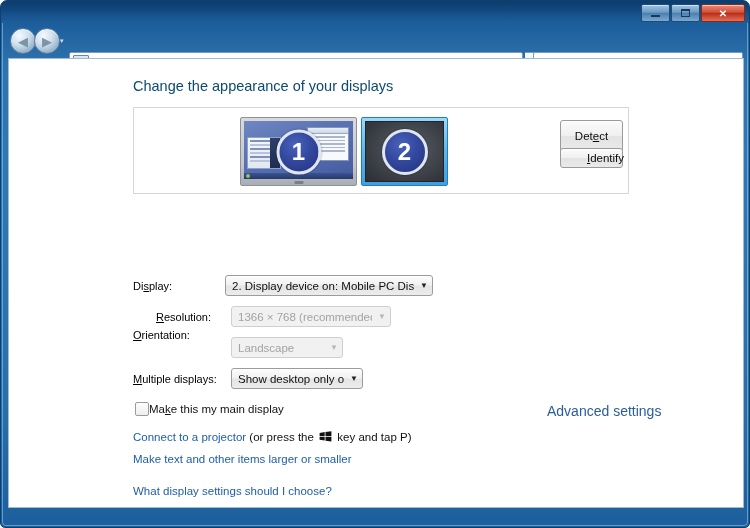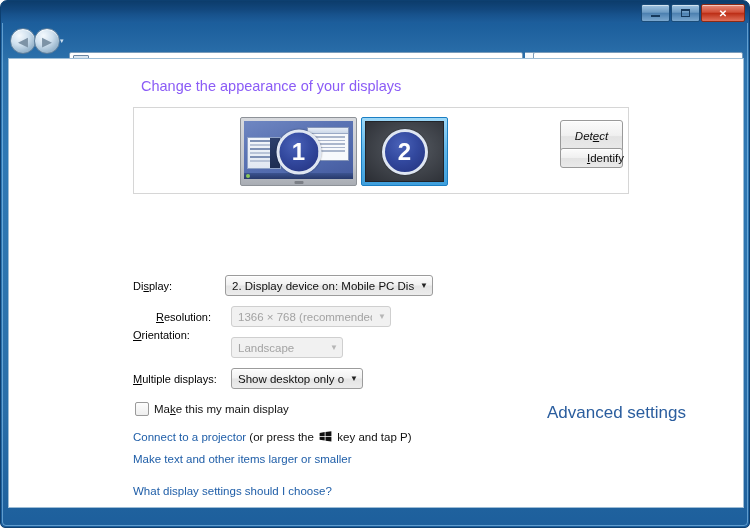--- a/index.html
+++ b/index.html
@@ -175,23 +175,23 @@
     left: 7px; top: 57px;
     width: 736px; height: 450px;
     background: #ffffff;
     border: 1px solid #9dbdd6;
     box-sizing: border-box;
     overflow: hidden;
   }
 
   #heading {
     position: absolute;
-    left: 132px; top: 19px;
+    left: 124px; top: 19px;
     font-size: 14.5px;
-    color: #8b5cf6;
+    color: #0c4a6e;
   }
 
   
   #preview-panel {
     position: absolute;
     left: 124px; top: 48px;
     width: 496px; height: 87px;
     border: 1px solid #d6d6d6;
     background: #ffffff;
     box-sizing: border-box;
@@ -303,21 +303,21 @@
     font-size: 11.5px;
     color: #0b0b0b;
     display: flex;
     align-items: center;
     justify-content: center;
     box-sizing: border-box;
     box-shadow: inset 0 1px 0 #ffffff;
   }
   #btn-detect {
     position: absolute; left: 426px; top: 12px;
-    width: 63px; height: 32px; font-style: italic;
+    width: 63px; height: 32px;
   }
   #btn-identify {
     position: absolute; left: 426px; top: 40px;
     width: 63px; height: 20px; padding-left: 28px;
   }
 
   
   .row-label {
     position: absolute;
     font-size: 11px;
@@ -353,34 +353,34 @@
   #lbl-resolution  { left: 124px; top: 252px; padding-left: 23px; }
   #cmb-resolution  { left: 222px; top: 247px; width: 160px; }
   #lbl-orientation { left: 124px; top: 270px; }
   #cmb-orientation { left: 222px; top: 278px; width: 112px; gap: 28px; }
   #lbl-multiple    { left: 124px; top: 314px; }
   #cmb-multiple    { left: 222px; top: 309px; width: 132px; }
 
   
   #chk-row {
     position: absolute; left: 126px; top: 343px;
-    display: flex; align-items: center; gap: 5px;
+    display: flex; align-items: center; 
   }
   #chk-box {
     width: 12px; height: 12px;
     border: 1px solid #9a9a9a;
     background: linear-gradient(180deg,#fdfdfd,#eeeeee);
     border-radius: 2px;
   }
   #chk-label { font-size: 11.5px; color: #111; }
 
   #advanced-settings {
     position: absolute;
     left: 538px; top: 344px;
-    font-size: 17px;
+    font-size: 14px;
     color: #2a5d9e;
   }
 
   
   .link {
     position: absolute;
     font-size: 11.5px;
     color: #1f5ea8;
   }
   #link-projector { left: 124px; top: 372px; }

